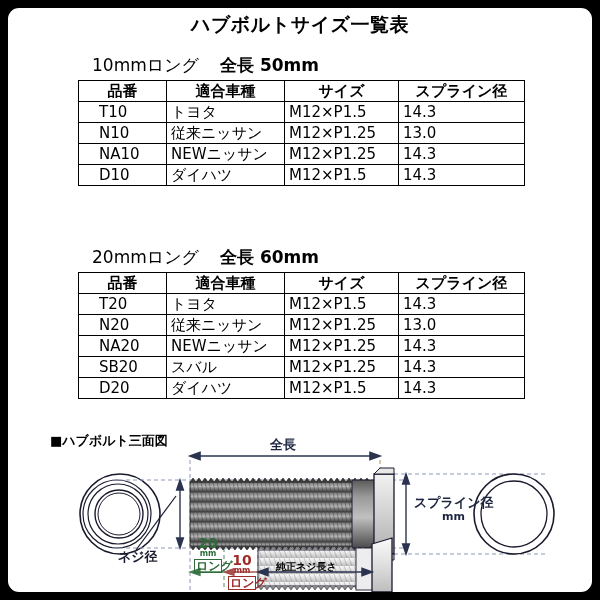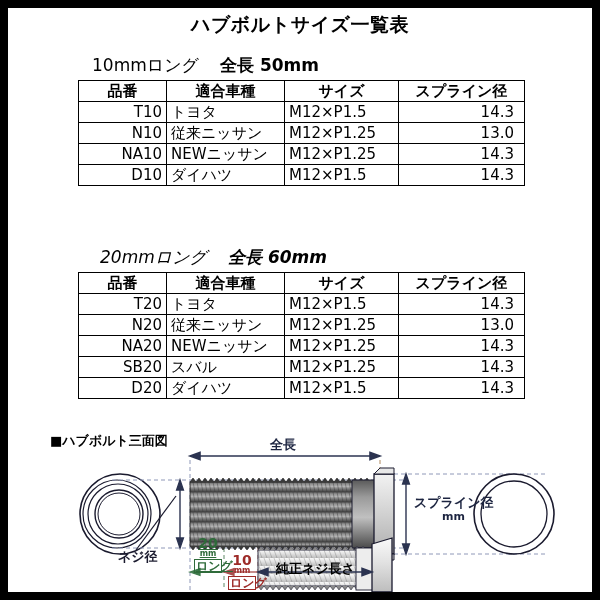--- a/index.html
+++ b/index.html
@@ -25,20 +25,21 @@
   }
   .page {
     position: absolute;
     left: 8px;
     top: 8px;
     width: 584px;
     height: 584px;
     background: #ffffff;
     box-sizing: border-box;
     overflow: hidden;
+    border-radius: 11px;
   }
 
   
   .doc-title {
     position: absolute;
     left: 0;
     top: 4px;
     width: 584px;
     text-align: center;
     font-size: 19px;
@@ -80,24 +81,24 @@
     padding: 0 4px;
     box-sizing: border-box;
     overflow: hidden;
     white-space: nowrap;
   }
   table.spec th {
     text-align: center;
     font-weight: bold;
     font-size: 15px;
   }
-  table.spec td.c-part   { text-align: right; padding-left: 20px;  }
+  table.spec td.c-part   { text-align: left; padding-left: 20px;  }
   table.spec td.c-car    { text-align: left;  }
   table.spec td.c-size   { text-align: left;  }
-  table.spec td.c-spline { text-align: right; padding-right: 10px; }
+  table.spec td.c-spline { padding-right: 10px; }
 
   col.w-part   { width: 88px; }
   col.w-car    { width: 118px; }
   col.w-size   { width: 114px; }
   col.w-spline { width: 126px; }
 
   
   .diagram {
     position: absolute;
     left: 0;
@@ -144,26 +145,26 @@
     font-weight: bold;
   }
   .tag .jp {
     display: block;
     font-size: 12px;
     font-weight: bold;
     border: 1px solid currentColor;
     padding: 0 1px;
     margin-top: 1px;
   }
-  .tag.green { color: #2f6b3a; text-decoration: underline; }
+  .tag.green { color: #2f6b3a; }
   .tag.red   { color: #9d2b28; }
 
   .callout {
     position: absolute;
-    font-size: 13px;
+    font-size: 10px;
     font-weight: bold;
     color: #000;
     white-space: nowrap;
   }
 </style>
 </head>
 <body>
 
 <div class="frame">
   <div class="page">
@@ -211,21 +212,21 @@
         </tr>
         <tr>
           <td class="c-part">D10</td>
           <td class="c-car">ダイハツ</td>
           <td class="c-size">M12×P1.5</td>
           <td class="c-spline">14.3</td>
         </tr>
       </tbody>
     </table>
 
-    <div class="sect-head" style="left:92px; top:238px;font-style:italic;">
+    <div class="sect-head" style="left:84px; top:238px;">
       <span class="lbl">20mmロング</span><span class="len"><span>全長</span>
         <span>60mm</span></span>
     </div>
 
     <table class="spec" style="left:70px; top:264px;">
       <colgroup>
         <col class="w-part">
           <col class="w-car">
           <col class="w-size">
           <col class="w-spline">

